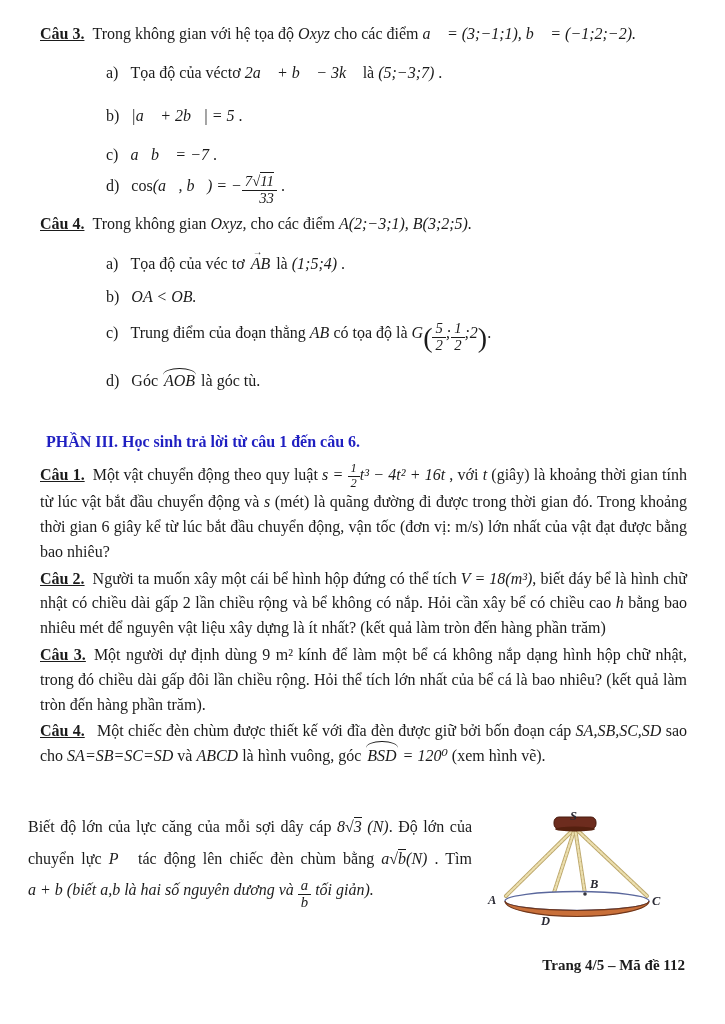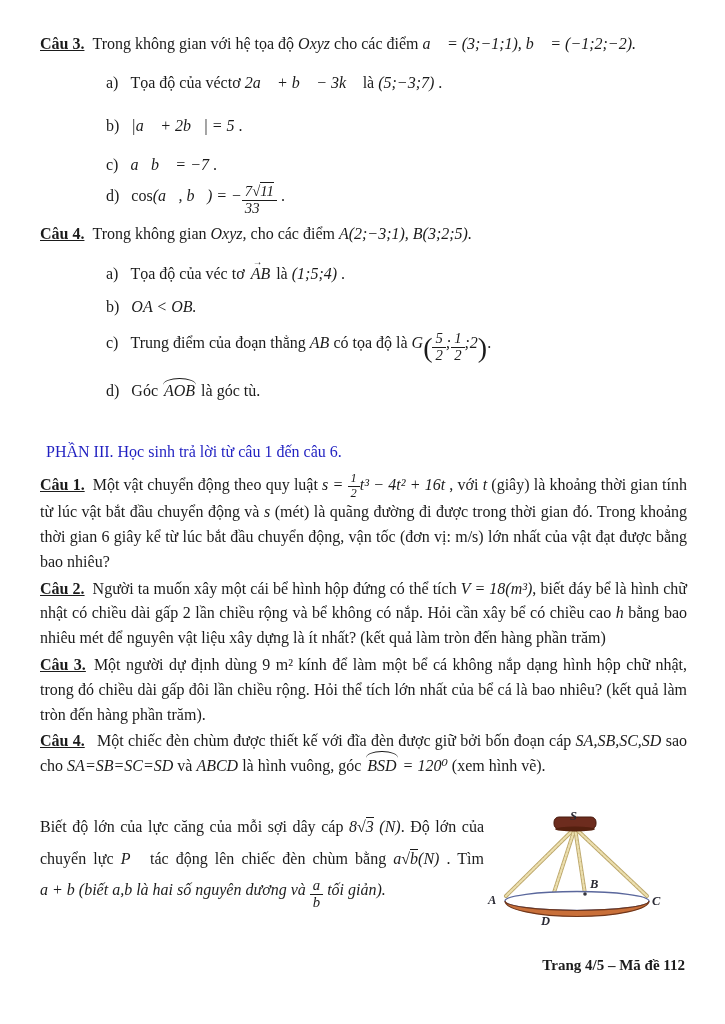--- a/index.html
+++ b/index.html
@@ -1,48 +1,48 @@
 <!DOCTYPE html>
 <html><head>
 <meta charset="utf-8">
 <style>
   *{box-sizing:border-box}
   html,body{margin:0;padding:0}
   body{width:725px;height:1024px;background:#ffffff;position:relative;overflow:hidden;
        font-family:"Liberation Serif","DejaVu Serif",serif;font-size:16px;color:#1b1b1b}
-  .content{position:absolute;inset:0;padding:34px 38px 0 40px}
+  .content{position:absolute;inset:0;padding:24px 38px 0 40px}
   p{margin:0;line-height:1.3}
   .qlabel{font-weight:bold;text-decoration:underline;margin-right:8px}
   .mi{font-style:italic}
   .item{margin-left:66px}
   .ilabel{margin-right:12px}
   .q3h{margin-bottom:18px}
   .q3a{margin-bottom:22px}
   .q3b{margin-bottom:19px}
   .q3c{margin-bottom:8px}
   .q3d{margin-bottom:7px}
   .q4h{margin-bottom:19px}
   .q4a{margin-bottom:12px}
   .q4b{margin-bottom:13px}
   .q4c{margin-bottom:14px}
   .q4d{margin-bottom:40px}
-  .frac{display:inline-block;vertical-align:-0.8em;text-align:left;line-height:1.08;font-size:0.92em;font-style:italic}
+  .frac{display:inline-block;vertical-align:-0.8em;text-align:right;line-height:1.08;font-size:0.92em;font-style:italic}
   .frac .fn{display:block;border-bottom:1px solid currentColor;padding:0 3px}
   .frac .fd{display:block;padding:0 3px}
   .frac.small{font-size:0.78em;vertical-align:-0.55em}
   .rad{border-top:1.2px solid currentColor}
   .vec-over{position:relative;display:inline-block;font-style:italic;padding:0 2px}
   .vec-over::after{content:"\2192";position:absolute;left:18%;top:-0.78em;font-size:0.6em}
   .arc-over{position:relative;display:inline-block;font-style:italic;padding:0 2px}
   .arc-over::before{content:"";position:absolute;left:1px;right:1px;top:-3px;height:6px;
     border-top:1.5px solid currentColor;border-radius:50% 50% 0 0/100% 100% 0 0}
   .bigp{font-size:1.75em;vertical-align:-0.33em;font-weight:300;font-style:normal}
-  .blue-heading{color:#1f1fc1;font-weight:normal;margin:0 0 10px 6px}
+  .blue-heading{color:#1f1fc1;font-weight:bold;margin:0 0 10px 6px}
   .para{text-align:justify;line-height:1.55;margin-bottom:2px}
-  .bottom-left{position:absolute;left:40px;top:816px;width:444px}
+  .bottom-left{position:absolute;left:28px;top:816px;width:444px}
   .jline{text-align:justify;text-align-last:justify}
   .bl1{margin-bottom:9px;line-height:1.4}
   .bl2{margin-bottom:7px;line-height:1.5}
   .bl3{line-height:1.4}
   .figure{position:absolute;left:486px;top:808px}
   .footer{position:absolute;right:40px;top:957px;font-weight:bold;font-size:15px}
 </style>
 </head>
 <body>
 

